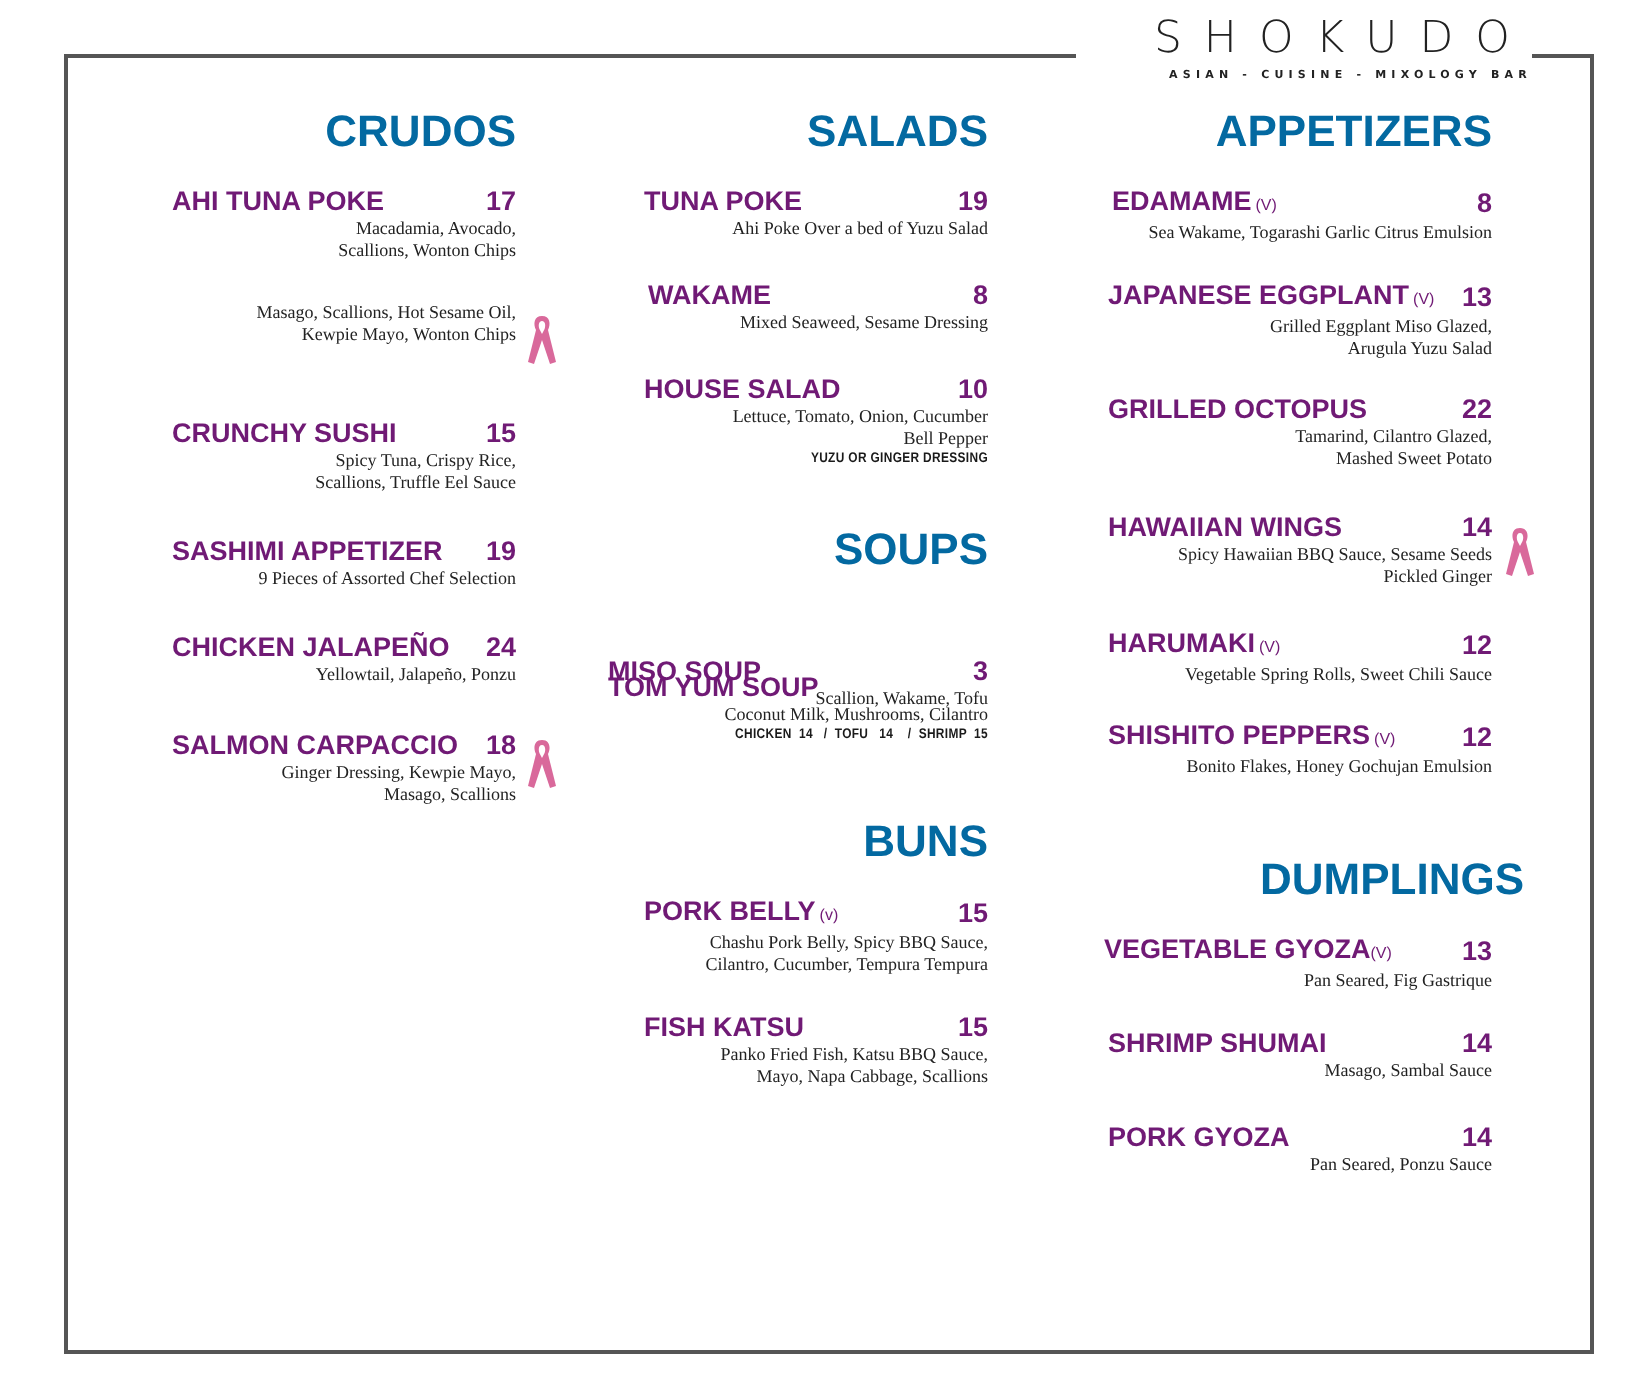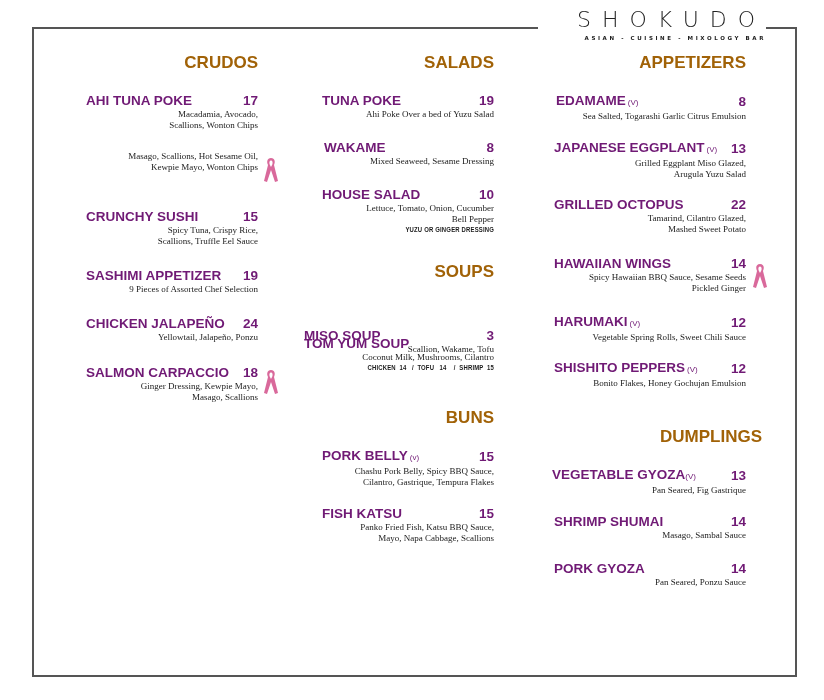--- a/index.html
+++ b/index.html
@@ -2,21 +2,21 @@
 <html><head>
 <meta charset="utf-8">
 <style>
   html, body { margin:0; padding:0; background:#fff; }
   body { width:824px; height:700px; position:relative; overflow:hidden; font-family:"Liberation Sans", sans-serif; color:#1a1a1a; }
   .frame { position:absolute; left:32px; top:27px; width:765px; height:650px; border:2px solid #555; box-sizing:border-box; }
   .logo-mask { position:absolute; left:538px; top:0; width:228px; height:48px; background:#fff; }
   .logo { position:absolute; left:540px; top:8px; width:226px; text-align:right; }
   .logo-title { font-family:"DejaVu Sans", sans-serif; font-weight:200; font-size:22px; letter-spacing:11px; color:#222; padding-left:10px; line-height:24px; }
   .logo-sub { font-family:"DejaVu Sans", sans-serif; font-weight:bold; font-size:5.5px; letter-spacing:2.6px; color:#222; margin-top:3px; }
-  .section-title { position:absolute; font-family:"Liberation Sans", sans-serif; font-weight:bold; font-size:17px; text-align:right; color:#a16207; }
+  .section-title { position:absolute; font-family:"Liberation Sans", sans-serif; font-weight:bold; font-size:22px; text-align:right; color:#0369a1; }
   .item { position:absolute; }
   .item-head { display:flex; justify-content:space-between; align-items:center; font-weight:bold; font-size:13.5px; line-height:16px; color:#701a75; white-space:nowrap; }
   .veg { font-weight:normal; font-size:8px; margin-left:2px; }
   .desc { font-family:"Liberation Serif", serif; font-size:9px; line-height:11px; text-align:right; color:#222; }
   .note { font-family:"Liberation Sans", sans-serif; font-weight:bold; font-size:7px; line-height:9px; text-align:right; transform:scaleX(0.85); transform-origin:right; letter-spacing:0.2px; }
   .note-pre { white-space:pre; }
   .ribbon { position:absolute; width:16px; height:28px; }
 </style>
 </head>
 <body>
@@ -133,40 +133,40 @@
 </div>
 
 <div class="section-title" style="left:322px;top:408px;width:172px;">BUNS</div>
 
 <div class="item" style="left:322px;top:448px;width:172px;">
   <div class="item-head">
       <span><span>PORK BELLY</span><span class="veg">(v)</span></span>
       <span>15</span>
     </div>
   <div class="desc">Chashu Pork Belly,  Spicy BBQ Sauce,</div>
-  <div class="desc">Cilantro, Gastrique, Tempura Flakes</div>
+  <div class="desc">Cilantro, Cucumber, Tempura Tempura</div>
 </div>
 
 <div class="item" style="left:322px;top:506px;width:172px;">
   <div class="item-head">
       <span>FISH KATSU</span>
       <span>15</span>
     </div>
   <div class="desc">Panko Fried Fish, Katsu BBQ Sauce,</div>
   <div class="desc">Mayo, Napa Cabbage, Scallions</div>
 </div>
 
 <div class="section-title" style="left:556px;top:53px;width:190px;">APPETIZERS</div>
 
 <div class="item" style="left:556px;top:93px;width:190px;">
   <div class="item-head">
       <span><span>EDAMAME</span><span class="veg">(V)</span></span>
       <span>8</span>
     </div>
-  <div class="desc">Sea Salted,  Togarashi Garlic Citrus Emulsion</div>
+  <div class="desc">Sea Wakame,  Togarashi Garlic Citrus Emulsion</div>
 </div>
 
 <div class="item" style="left:554px;top:140px;width:192px;">
   <div class="item-head">
       <span><span>JAPANESE EGGPLANT</span><span class="veg">(V)</span></span>
       <span>13</span>
     </div>
   <div class="desc">Grilled Eggplant Miso Glazed,</div>
   <div class="desc">Arugula Yuzu Salad</div>
 </div>

